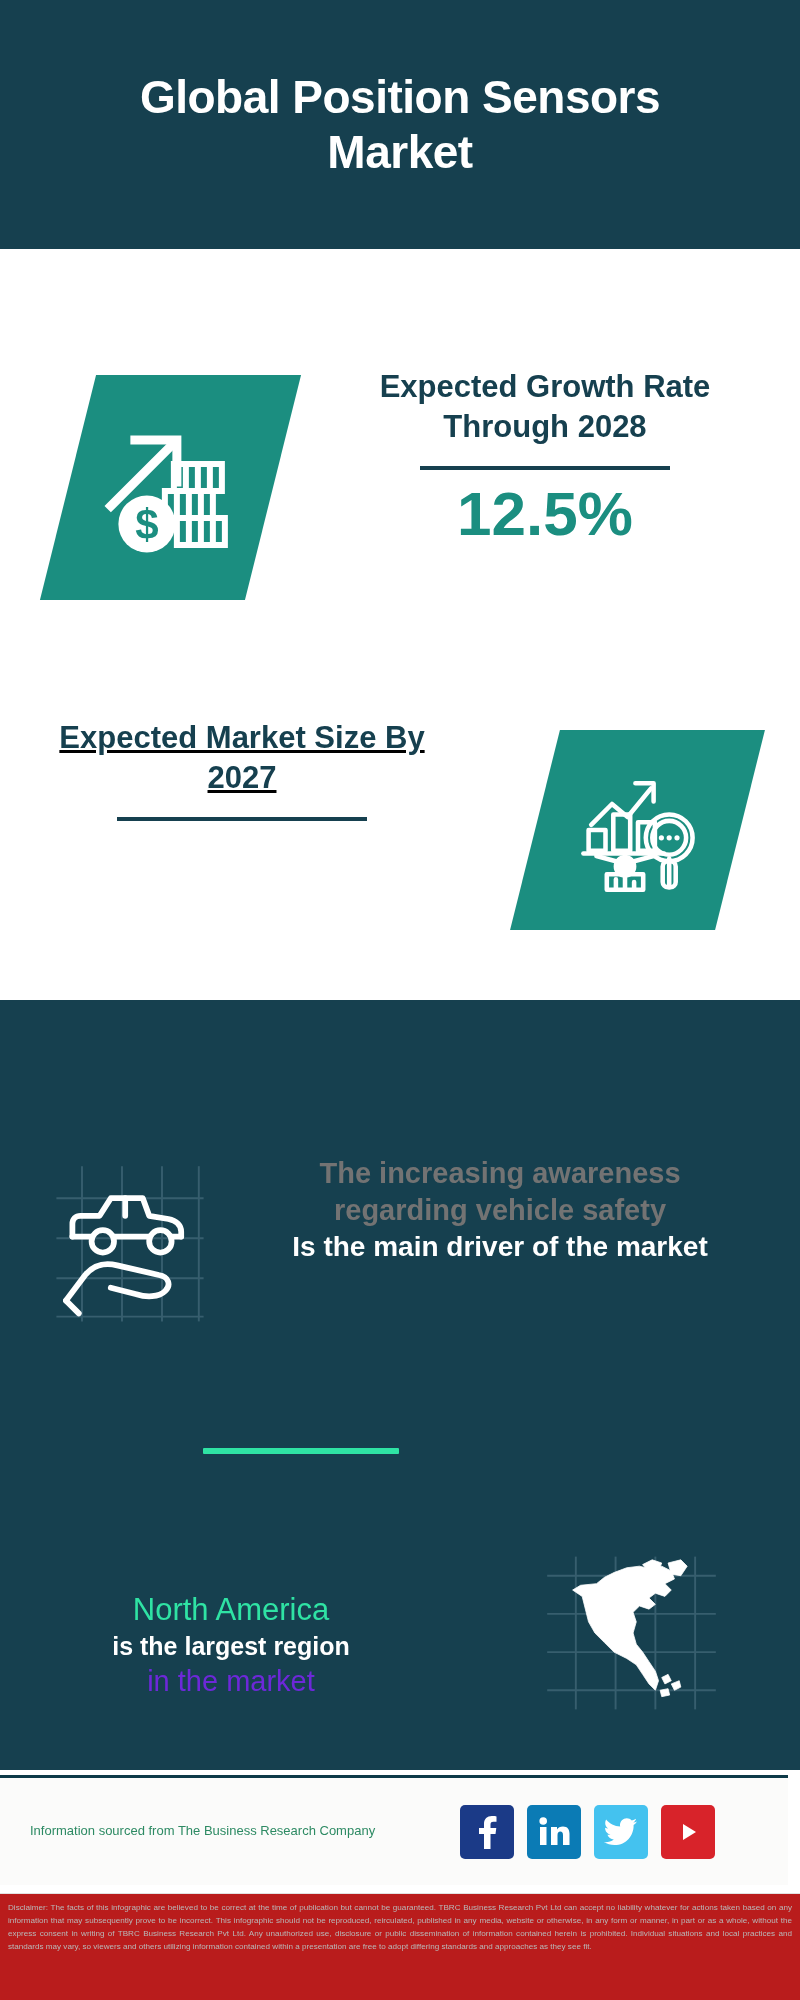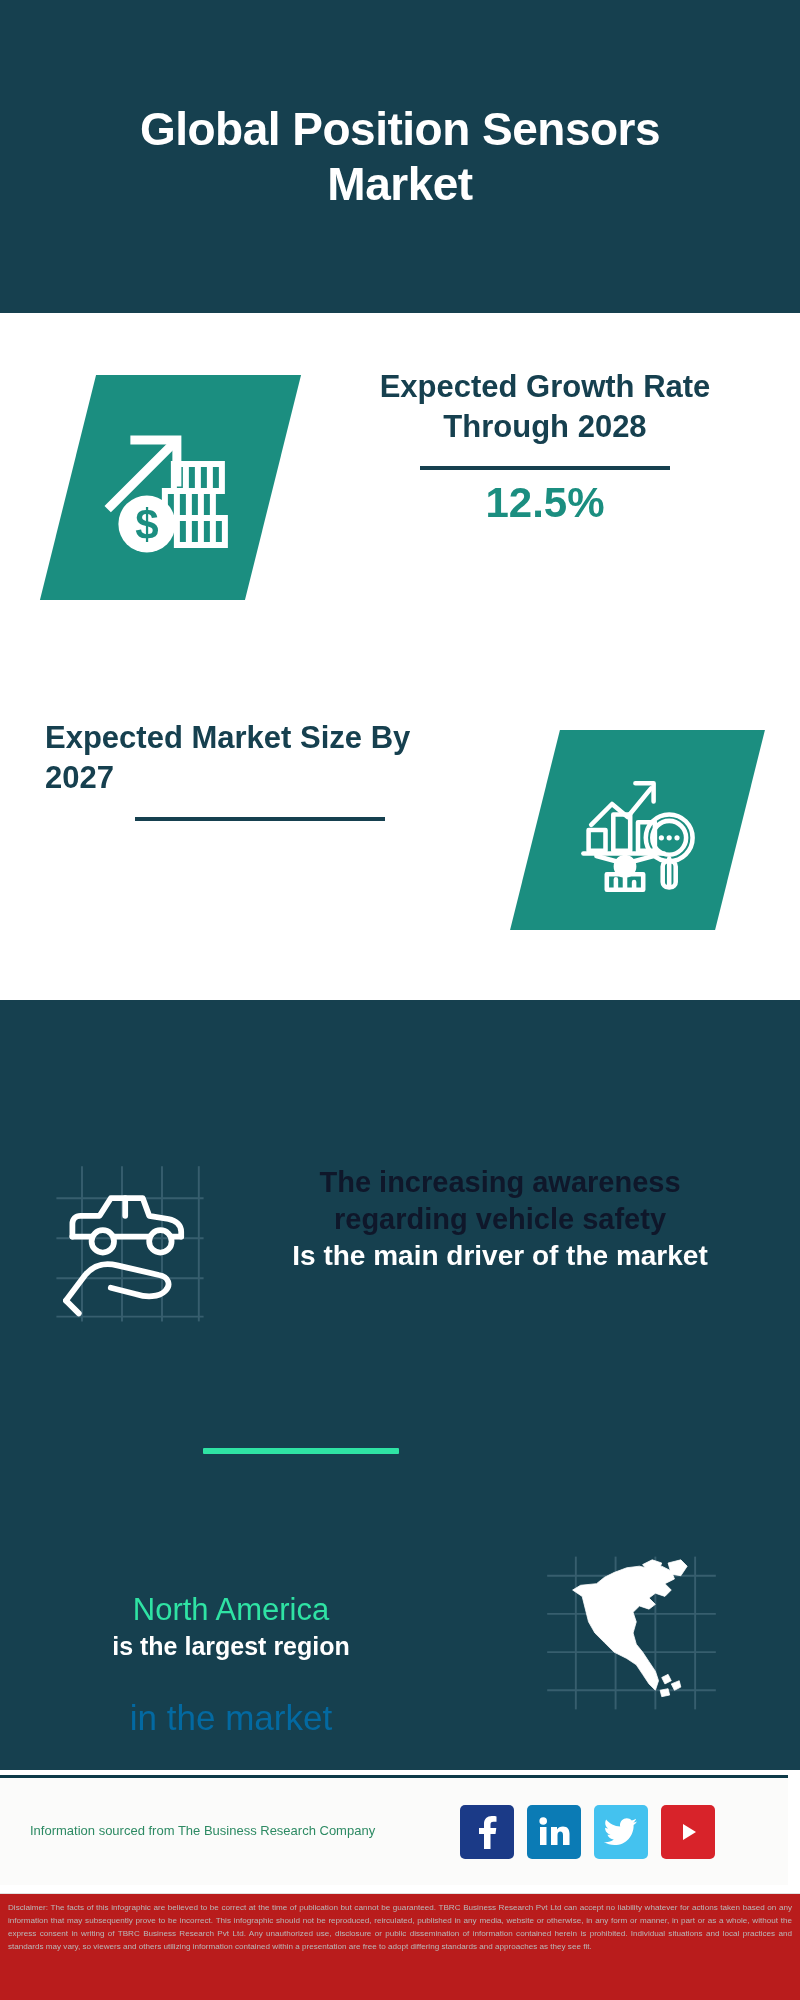--- a/index.html
+++ b/index.html
@@ -13,21 +13,21 @@
     width: 800px;
     height: 2000px;
     overflow: hidden;
     background: #ffffff;
   }
 
   
   .header {
     position: absolute;
     left: 0; top: 0;
-    width: 800px; height: 313px;
+    width: 800px; height: 249px;
     background: #16404f;
     display: flex;
     align-items: center;
     justify-content: center;
   }
   .header-title {
     color: #ffffff;
     font-size: 46px;
     font-weight: bold;
     line-height: 1.18;
@@ -65,36 +65,37 @@
     font-weight: bold;
     line-height: 1.3;
   }
   .rule-dark {
     width: 250px; height: 4px;
     background: #16404f;
     margin: 18px auto 10px auto;
   }
   .stat-value {
     color: #1b8e80;
-    font-size: 42px;
+    font-size: 62px;
     font-weight: bold;
     line-height: 1.1;
   }
 
   
   .stat-size {
     position: absolute;
     left: 0; top: 700px;
     width: 800px; height: 280px;
   }
   .stat-size-text {
     position: absolute;
-    left: 45px; top: 18px;
+    left: 27px; top: 18px;
     width: 430px;
-    text-align: left;
+    text-align: center;
+    text-decoration: underline;
   }
   .rule-dark-2 { width: 250px; height: 4px; background:#16404f; margin: 18px auto 10px auto; }
   .tile-size { left: 535px; top: 30px; width: 205px; height: 200px; }
 
   
   .dark-panel {
     position: absolute;
     left: 0; top: 1000px;
     width: 800px; height: 770px;
     background: #16404f;
@@ -117,25 +118,24 @@
     width: 260px;
     display: flex; align-items: center; justify-content: center;
     padding-top: 8px;
   }
   .driver-text {
     width: 500px;
     text-align: center;
     padding-right: 20px;
   }
   .accent-line {
-    color: #0f172a;
+    color: #737373;
     font-size: 29px;
     font-weight: bold;
     line-height: 1.28;
-    margin-top: 9px;
   }
   .plain-line {
     color: #ffffff;
     font-size: 28px;
     font-weight: bold;
     line-height: 1.3;
   }
   .divider-green {
     position: absolute;
     left: 203px; top: 1448px;
@@ -163,25 +163,24 @@
     font-weight: normal;
     line-height: 1.3;
   }
   .region-bold {
     color: #ffffff;
     font-size: 25px;
     font-weight: bold;
     line-height: 1.3;
   }
   .region-plain {
-    color: #0369a1;
-    font-size: 35px;
+    color: #6d28d9;
+    font-size: 29px;
     font-weight: normal;
     line-height: 1.3;
-    margin-top: 32px;
   }
   .region-icon-wrap {
     width: 370px;
     display: flex; align-items: center; justify-content: center;
     padding-top: 28px;
   }
 
   
   .footer {
     position: absolute;

